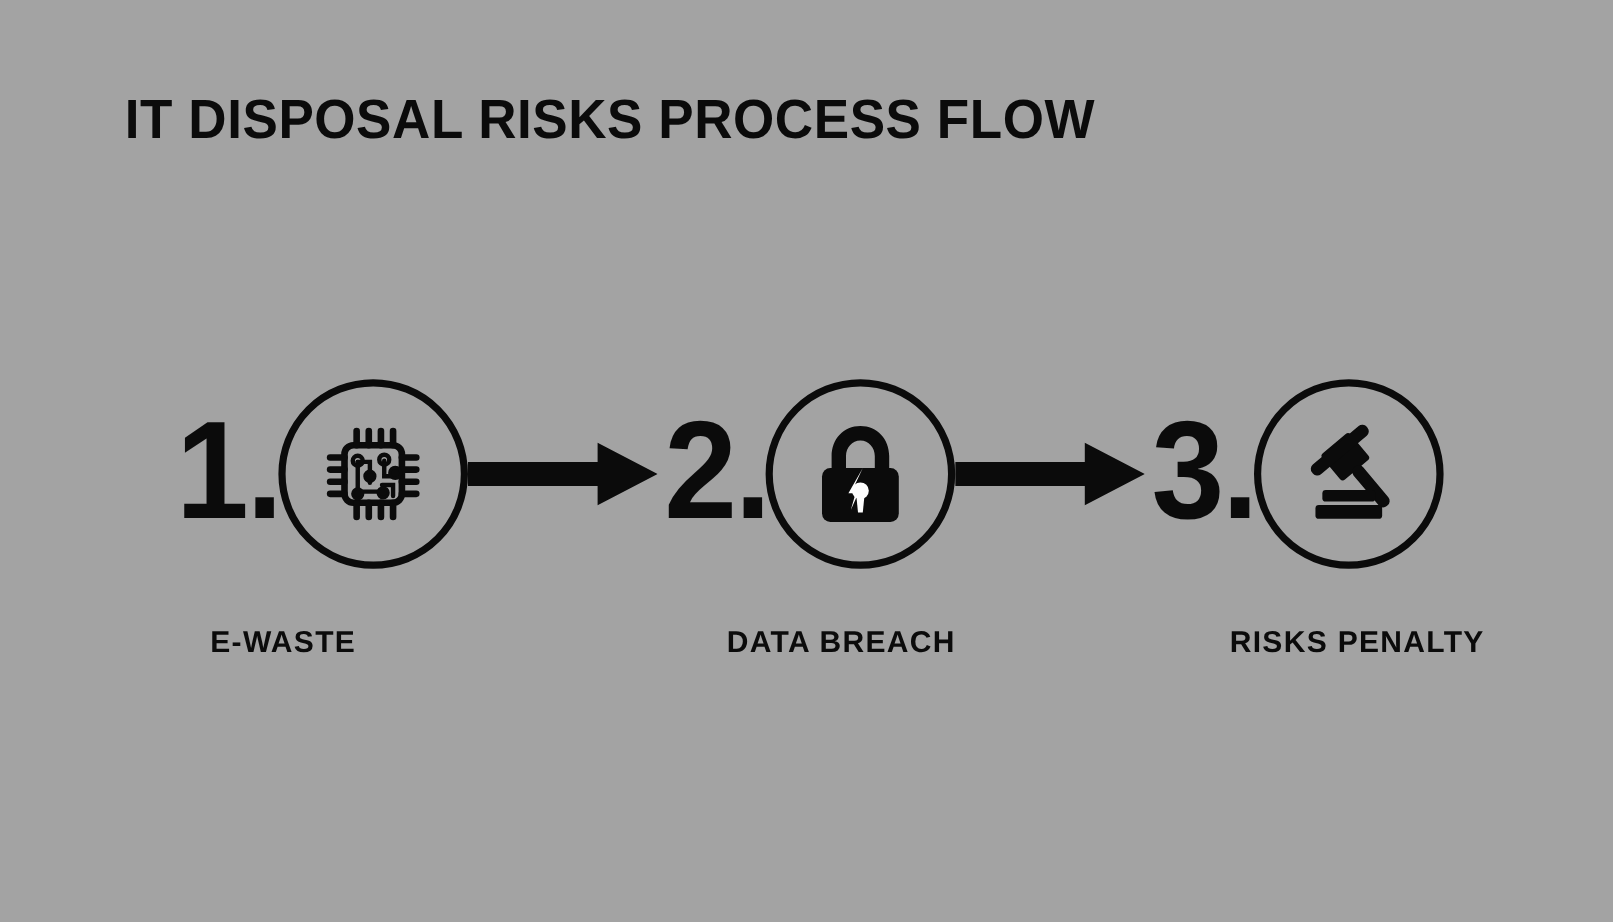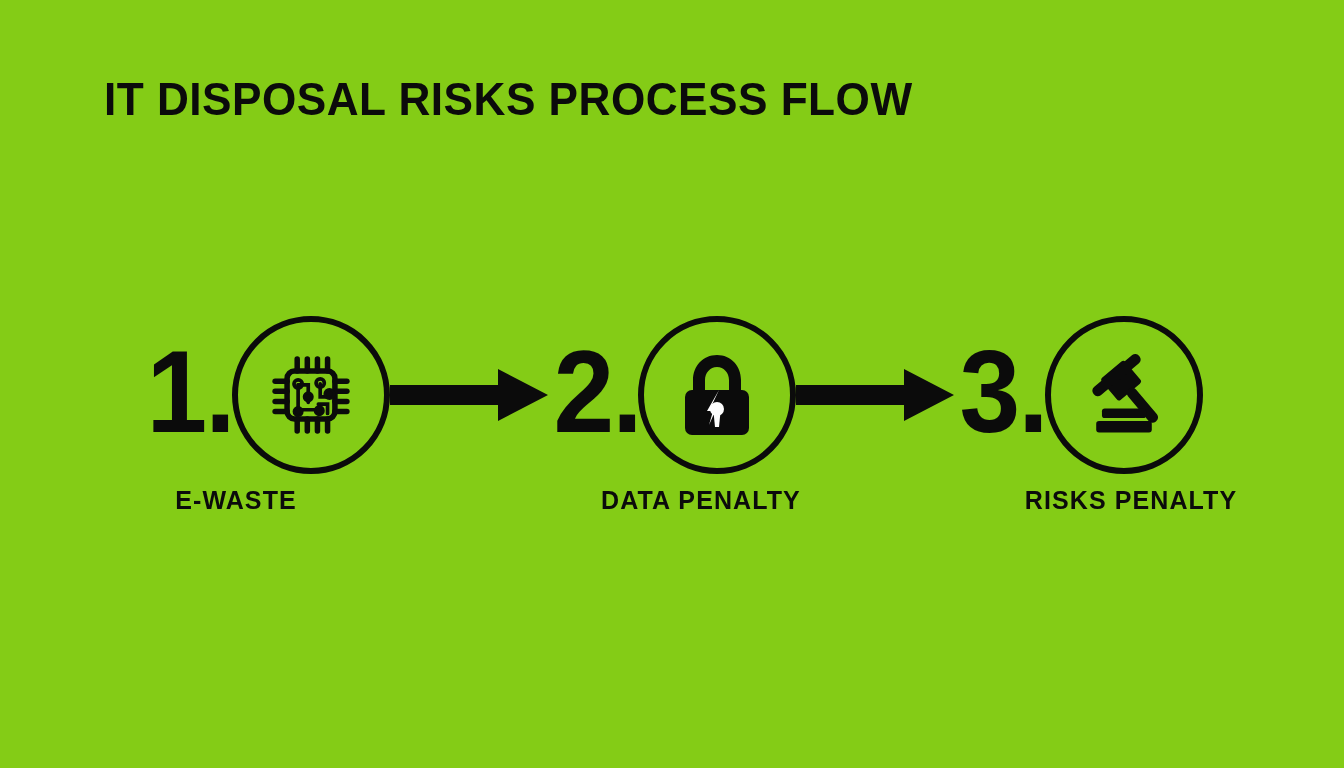--- a/index.html
+++ b/index.html
@@ -14,21 +14,21 @@
     font-family: "Liberation Sans", sans-serif;
     color: #111111;
     overflow: hidden;
     position: relative;
   }
 
   .canvas {
     position: relative;
     width: 1344px;
     height: 768px;
-    background: #84cc16;
+    background: #a3a3a3;
   }
 
   
   .title {
     position: absolute;
     left: 104px;
     top: 72px;
     font-family: "Liberation Sans", sans-serif;
     font-weight: bold;
     font-size: 46px;
@@ -99,21 +99,21 @@
     display: flex;
     align-items: center;
     justify-content: center;
   }
   .arrow svg { display: block; }
 
   
   .labels {
     position: absolute;
     left: 0;
-    top: 483px;
+    top: 518px;
     width: 1158px;
     height: 46px;
   }
   .label {
     position: absolute;
     top: 0;
     font-family: "Liberation Sans", sans-serif;
     font-weight: bold;
     font-size: 25px;
     line-height: 34px;
@@ -239,17 +239,17 @@
             <rect x="21" y="75" width="58" height="12" rx="3" fill="#0b0b0b"></rect>
           </svg>
         </span>
       </div>
     </div>
 
   </div>
 
   <div class="labels">
     <div class="label label-1">E-WASTE</div>
-    <div class="label label-2">DATA PENALTY</div>
+    <div class="label label-2">DATA BREACH</div>
     <div class="label label-3">RISKS PENALTY</div>
   </div>
 
 </div>
 
 </body></html>

